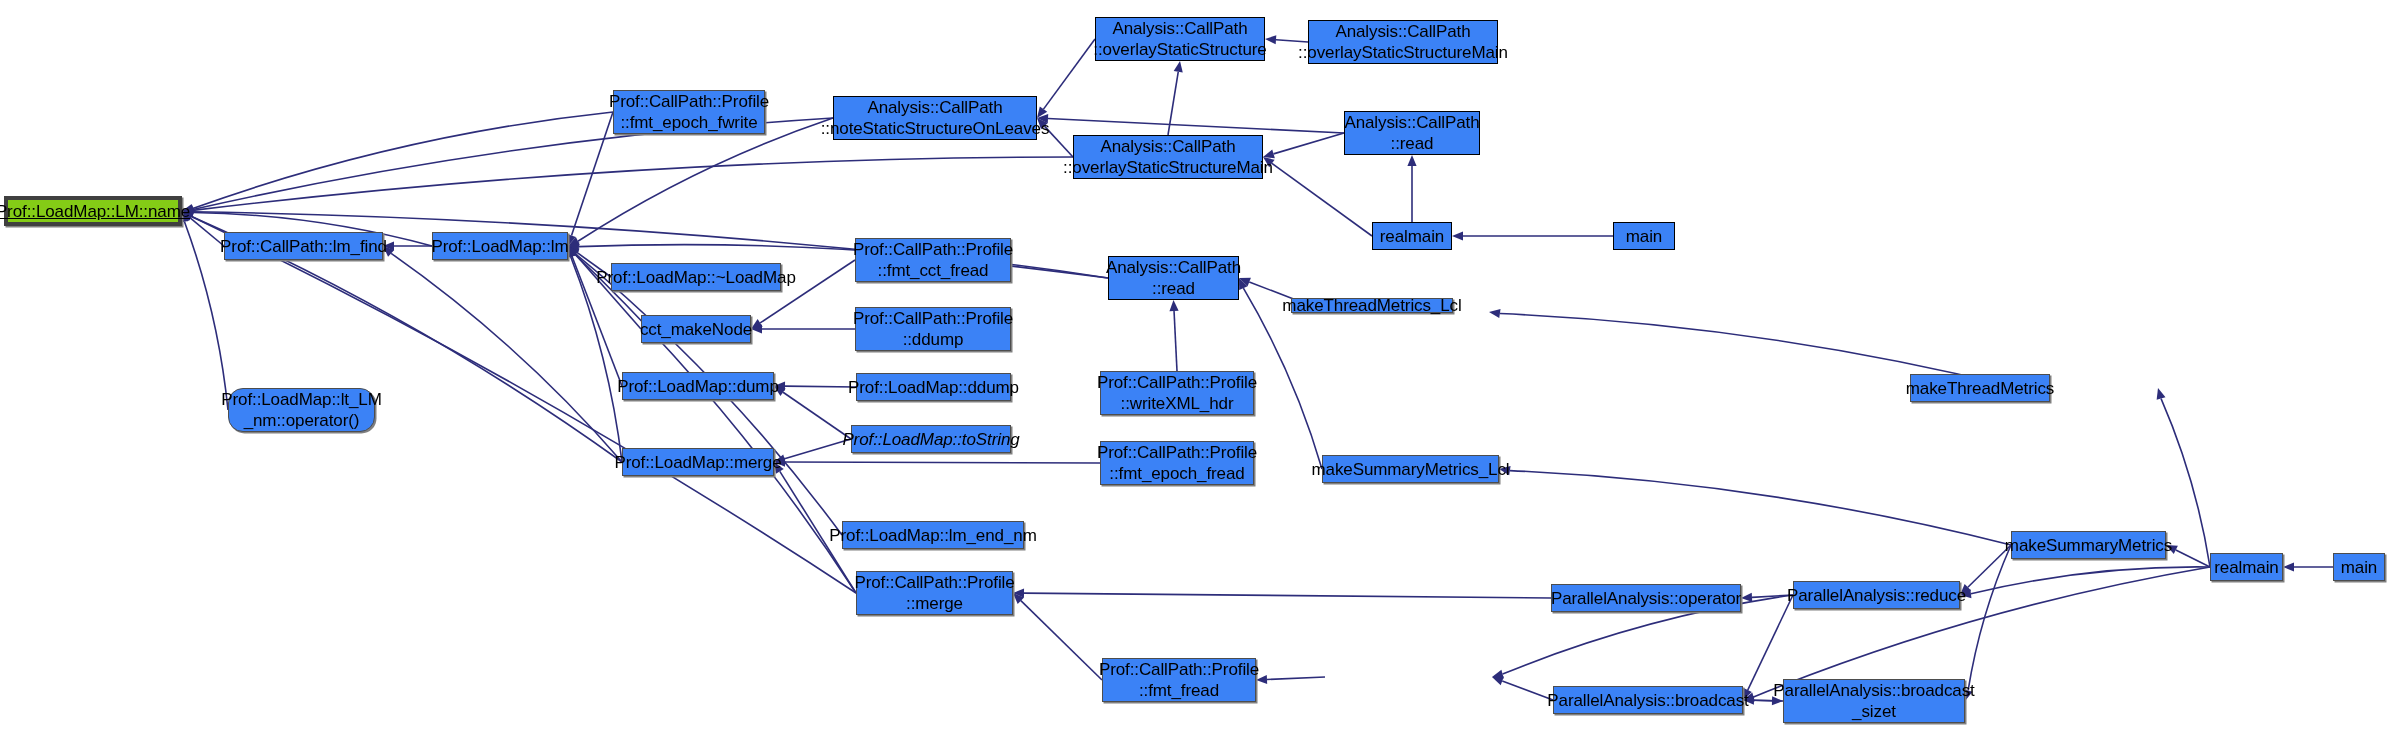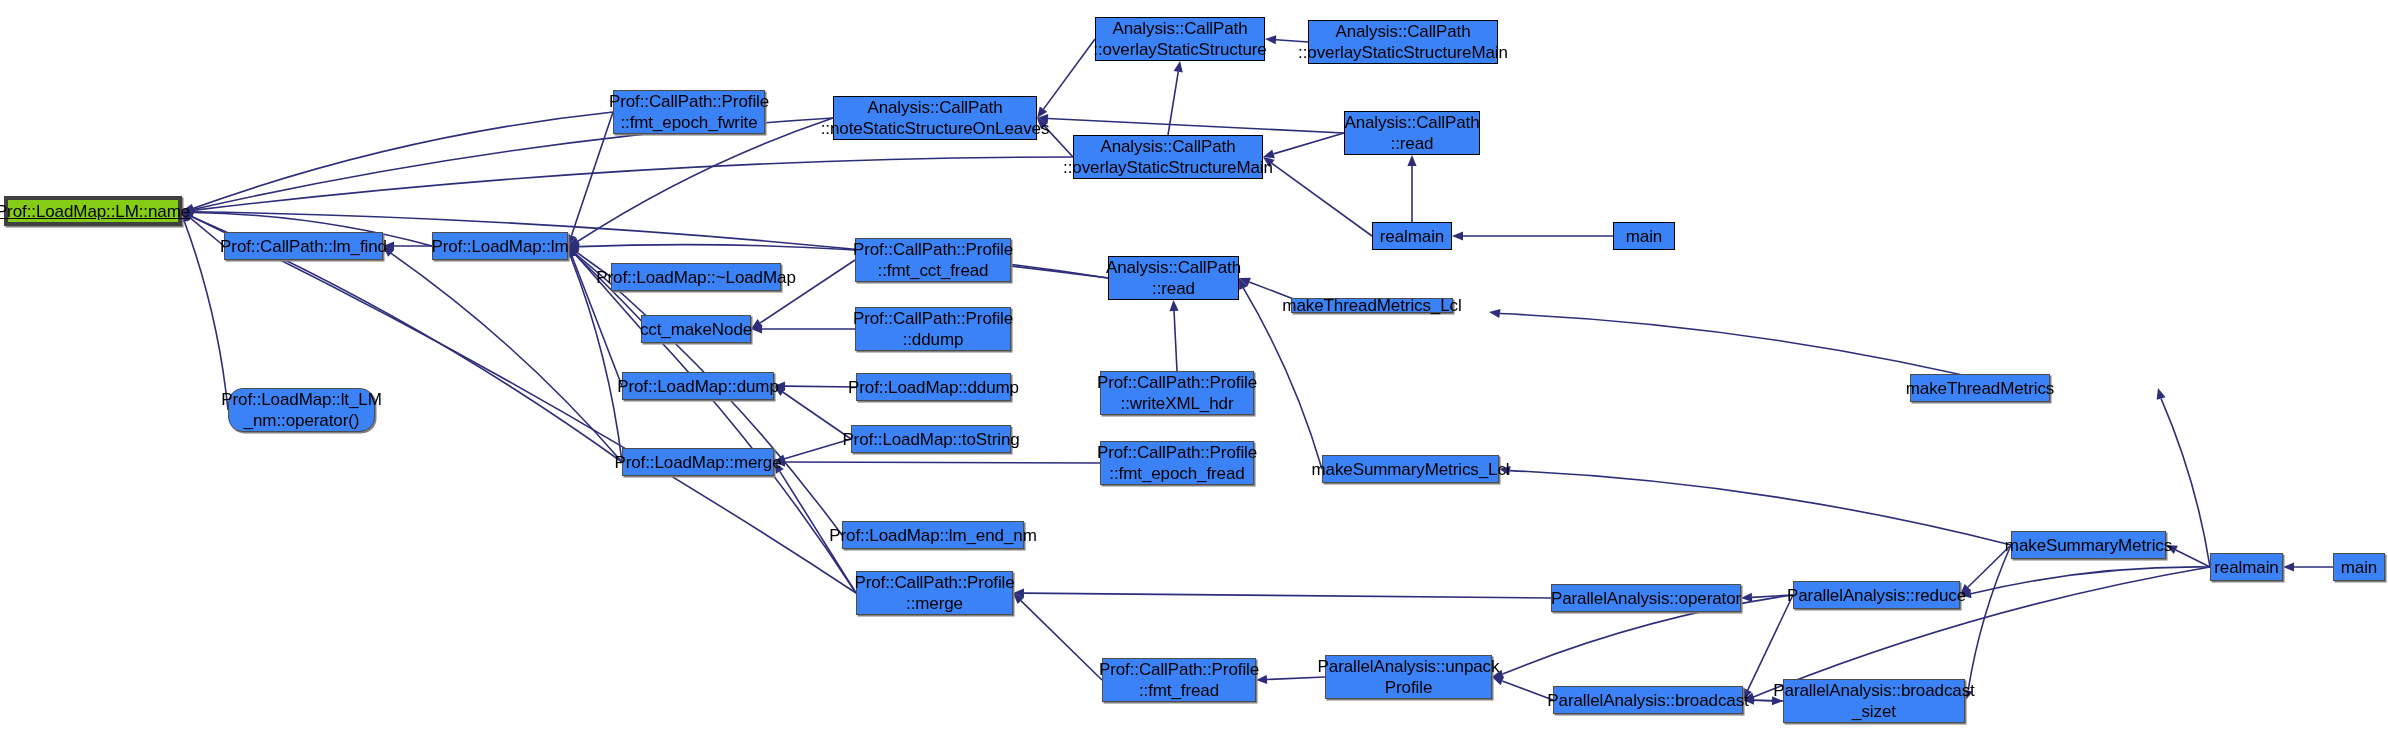--- a/index.html
+++ b/index.html
@@ -182,21 +182,21 @@
     <div class="node thick" style="left: 622px; top: 372px; width: 152px; height: 28px;">Prof::LoadMap::dump</div>
     <div class="node thick" style="left: 622px; top: 448px; width: 152px; height: 28px;">Prof::LoadMap::merge</div>
     <div class="node thick" style="left: 842px; top: 521px; width: 182px; height: 28px;">Prof::LoadMap::lm_end_nm</div>
     <div class="node thick" style="left: 856px; top: 571px; width: 157px; height: 44px;">Prof::CallPath::Profile
 ::merge</div>
     <div class="node thick" style="left: 855px; top: 238px; width: 156px; height: 44px;">Prof::CallPath::Profile
 ::fmt_cct_fread</div>
     <div class="node thick" style="left: 855px; top: 307px; width: 156px; height: 44px;">Prof::CallPath::Profile
 ::ddump</div>
     <div class="node thick" style="left: 856px; top: 373px; width: 155px; height: 28px;">Prof::LoadMap::ddump</div>
-    <div class="node thick" style="left: 851px; top: 425px; width: 160px; height: 28px;">Prof::LoadMap::toString</div>
+    <div class="node thick" style="left: 851px; top: 425px; width: 160px; height: 28px; font-style: italic;">Prof::LoadMap::toString</div>
     <div class="node" style="left: 833px; top: 96px; width: 204px; height: 44px;">Analysis::CallPath
 ::noteStaticStructureOnLeaves</div>
     <div class="node" style="left: 1073px; top: 135px; width: 190px; height: 44px;">Analysis::CallPath
 ::overlayStaticStructureMain</div>
     <div class="node" style="left: 1095px; top: 17px; width: 170px; height: 44px;">Analysis::CallPath
 ::overlayStaticStructure</div>
     <div class="node" style="left: 1308px; top: 20px; width: 190px; height: 44px;">Analysis::CallPath
 ::overlayStaticStructureMain</div>
     <div class="node" style="left: 1344px; top: 111px; width: 136px; height: 44px;">Analysis::CallPath
 ::read</div>
@@ -205,22 +205,20 @@
     <div class="node thick" style="left: 1100px; top: 371px; width: 154px; height: 44px;">Prof::CallPath::Profile
 ::writeXML_hdr</div>
     <div class="node thick" style="left: 1100px; top: 441px; width: 154px; height: 44px;">Prof::CallPath::Profile
 ::fmt_epoch_fread</div>
     <div class="node thick" style="left: 1102px; top: 658px; width: 154px; height: 44px;">Prof::CallPath::Profile
 ::fmt_fread</div>
     <div class="node" style="left: 1372px; top: 222px; width: 80px; height: 28px;">realmain</div>
     <div class="node" style="left: 1613px; top: 222px; width: 62px; height: 28px;">main</div>
     <div class="node thick" style="left: 1291px; top: 298px; width: 162px; height: 15px;">makeThreadMetrics_Lcl</div>
     <div class="node thick" style="left: 1322px; top: 455px; width: 177px; height: 28px;">makeSummaryMetrics_Lcl</div>
-    <div class="node thick" style="left: 1325px; top: 655px; width: 167px; height: 44px;">ParallelAnalysis::unpack
-Profile</div>
     <div class="node thick" style="left: 1551px; top: 584px; width: 190px; height: 28px;">ParallelAnalysis::operator</div>
     <div class="node thick" style="left: 1553px; top: 686px; width: 190px; height: 28px;">ParallelAnalysis::broadcast</div>
     <div class="node thick" style="left: 1793px; top: 581px; width: 167px; height: 28px;">ParallelAnalysis::reduce</div>
     <div class="node thick" style="left: 1783px; top: 679px; width: 182px; height: 44px;">ParallelAnalysis::broadcast
 _sizet</div>
     <div class="node thick" style="left: 1910px; top: 374px; width: 140px; height: 28px;">makeThreadMetrics</div>
     <div class="node thick" style="left: 2011px; top: 531px; width: 155px; height: 28px;">makeSummaryMetrics</div>
     <div class="node thick" style="left: 2210px; top: 553px; width: 73px; height: 28px;">realmain</div>
     <div class="node thick" style="left: 2333px; top: 553px; width: 52px; height: 28px;">main</div>
   </div>

